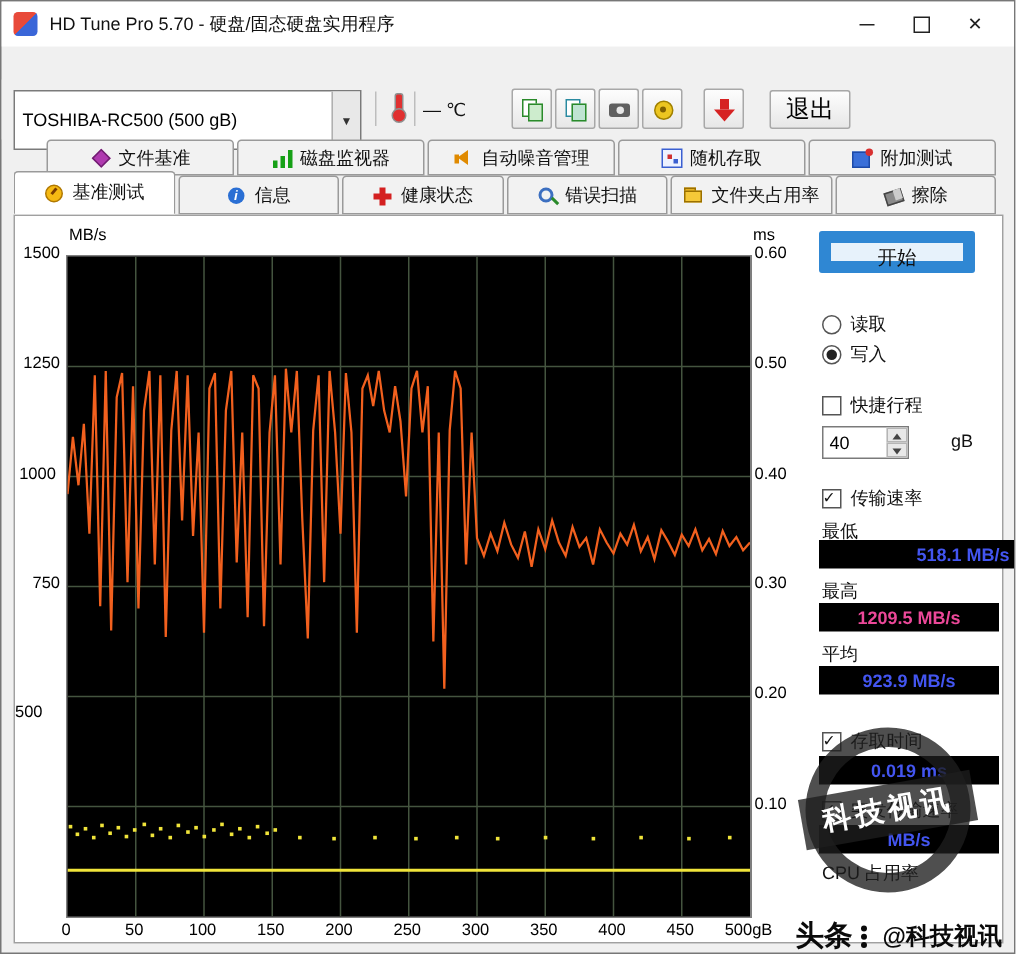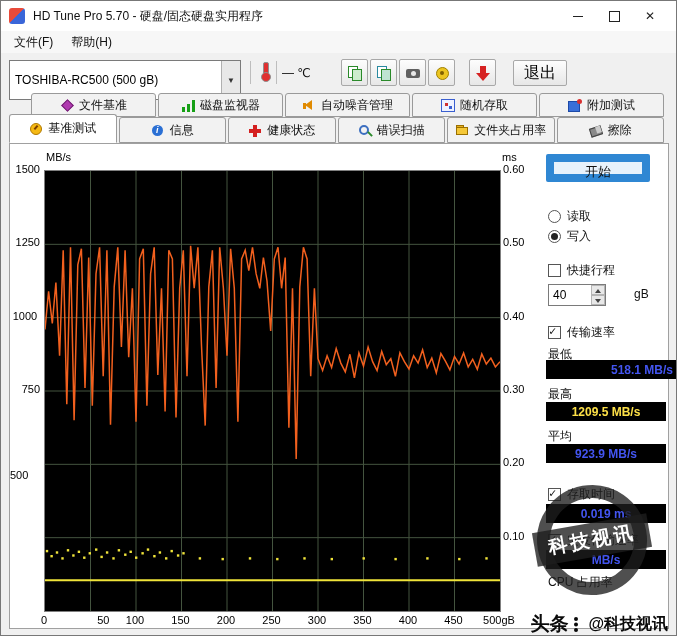--- a/index.html
+++ b/index.html
@@ -111,24 +111,20 @@
       <span class="winbtn">
           <span class="minbar"></span>
         </span>
       <span class="winbtn">
           <span class="maxbox"></span>
         </span>
       <span class="winbtn closex"></span>
     </div>
   </div>
 
-  <div class="menubar">
-    <span class="menu-item">文件(F)</span>
-    <span class="menu-item">帮助(H)</span>
-  </div>
 
   <div class="toolbar">
     <div class="combo">
       <span class="combo-text">TOSHIBA-RC500 (500 gB)</span>
       <span class="combo-arrow">▼</span>
     </div>
     <span class="tsep" style="left:249px"></span>
     <span class="thermo"></span>
     <span class="tsep" style="left:275px"></span>
     <span class="temp">— ℃</span>
@@ -265,21 +261,21 @@
         <div class="axis-label" style="left: 0px; top: 165.667px; width: 30px; text-align: center;">1000</div>
         <div class="axis-label" style="left: 0px; top: 239px; width: 30px; text-align: right;">750</div>
         <div class="axis-label" style="left: 0px; top: 325px; width: 20px; text-align: left;">500</div>
         <div class="axis-label" style="left: 493px; top: 19px; width: 30px;">0.60</div>
         <div class="axis-label" style="left: 493px; top: 92.3333px; width: 30px;">0.50</div>
         <div class="axis-label" style="left: 493px; top: 165.667px; width: 30px;">0.40</div>
         <div class="axis-label" style="left: 493px; top: 239px; width: 30px;">0.30</div>
         <div class="axis-label" style="left: 493px; top: 312.333px; width: 30px;">0.20</div>
         <div class="axis-label" style="left: 493px; top: 385.667px; width: 30px;">0.10</div>
         <div class="axis-label" style="left: 14px; top: 470px; width: 40px; text-align: center;">0</div>
-        <div class="axis-label" style="left: 59.5px; top: 470px; width: 40px; text-align: right;">50</div>
+        <div class="axis-label" style="left: 59.5px; top: 470px; width: 40px; text-align: center;">50</div>
         <div class="axis-label" style="left: 105px; top: 470px; width: 40px; text-align: center;">100</div>
         <div class="axis-label" style="left: 150.5px; top: 470px; width: 40px; text-align: center;">150</div>
         <div class="axis-label" style="left: 196px; top: 470px; width: 40px; text-align: center;">200</div>
         <div class="axis-label" style="left: 241.5px; top: 470px; width: 40px; text-align: center;">250</div>
         <div class="axis-label" style="left: 287px; top: 470px; width: 40px; text-align: center;">300</div>
         <div class="axis-label" style="left: 332.5px; top: 470px; width: 40px; text-align: center;">350</div>
         <div class="axis-label" style="left: 378px; top: 470px; width: 40px; text-align: center;">400</div>
         <div class="axis-label" style="left: 423.5px; top: 470px; width: 40px; text-align: center;">450</div>
         <div class="axis-label" style="left: 469px; top: 470px; width: 40px; text-align: center;">500gB</div>
       </div>
@@ -310,21 +306,21 @@
       <span class="gb-label">gB</span>
 
       <div class="srow" style="top:180px">
         <span class="checkbox on"></span>
         <span>传输速率</span>
       </div>
 
       <div class="stat-label" style="top:202px">最低</div>
       <div class="value-box" style="top: 216px; color: rgb(67, 85, 240); padding-left: 36px;">518.1 MB/s</div>
       <div class="stat-label" style="top:242px">最高</div>
-      <div class="value-box" style="top: 258px; color: #fde047;">1209.5 MB/s</div>
+      <div class="value-box" style="top: 258px; color: #ec4899;">1209.5 MB/s</div>
       <div class="stat-label" style="top:284px">平均</div>
       <div class="value-box" style="top: 300px; color: rgb(67, 85, 240);">923.9 MB/s</div>
 
       <div class="srow" style="top:342px">
         <span class="checkbox on"></span>
         <span>存取时间</span>
       </div>
       <div class="value-box" style="top: 360px; color: rgb(67, 85, 240);">0.019 ms</div>
 
       <div class="srow" style="top:388px">

